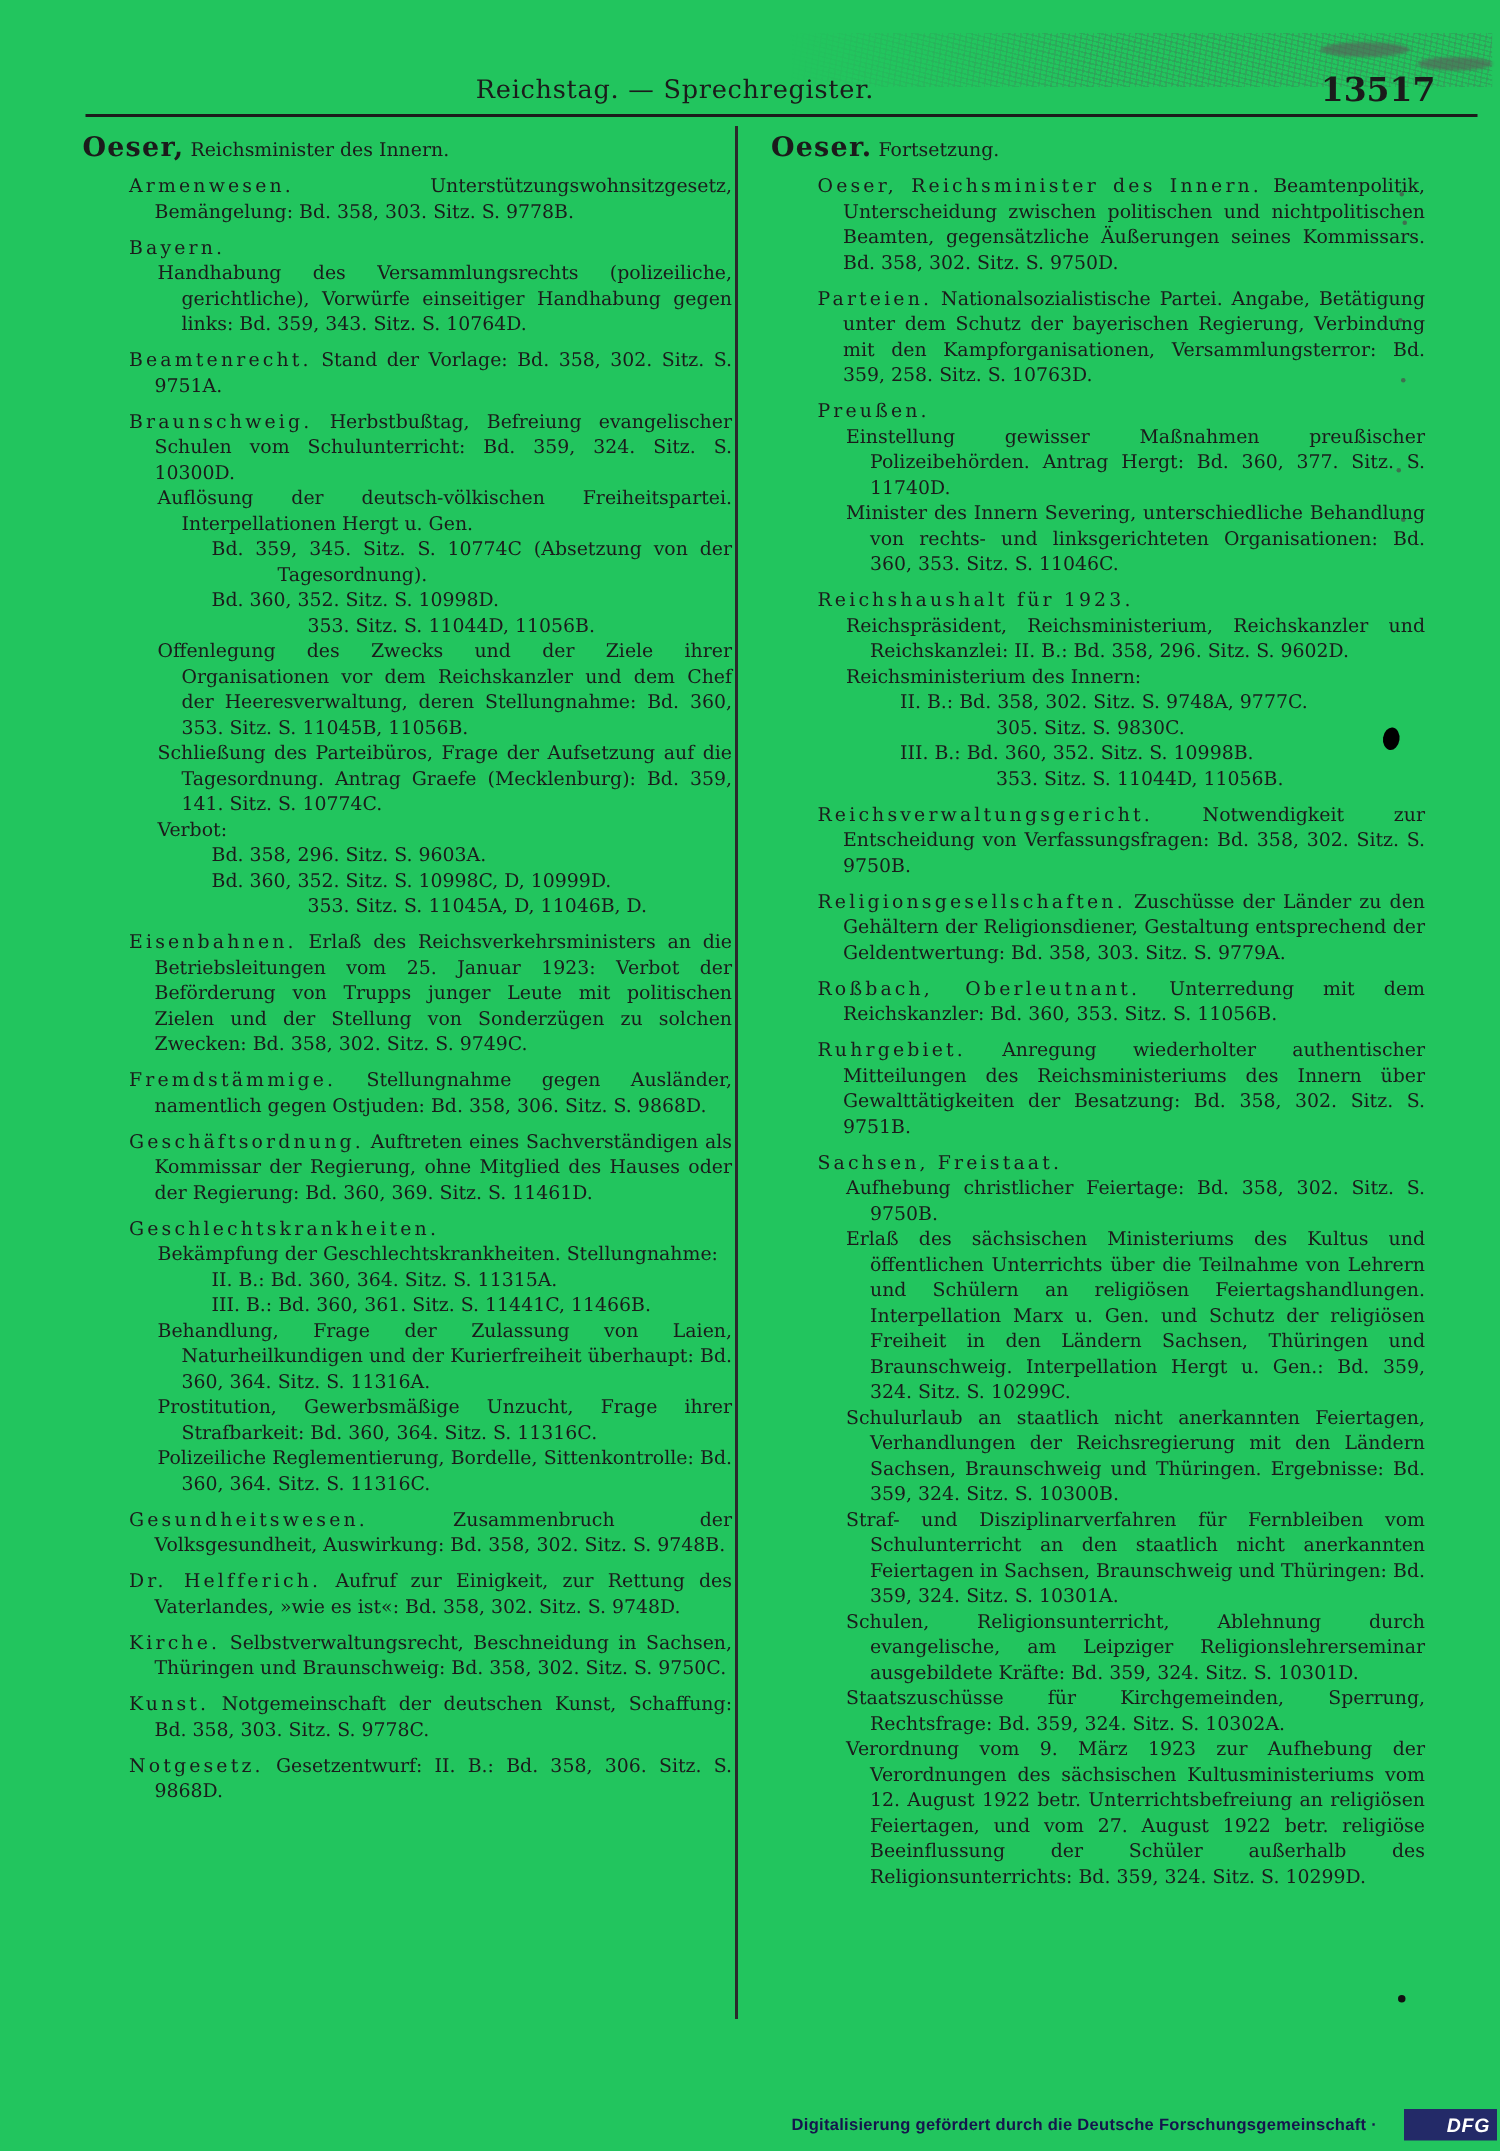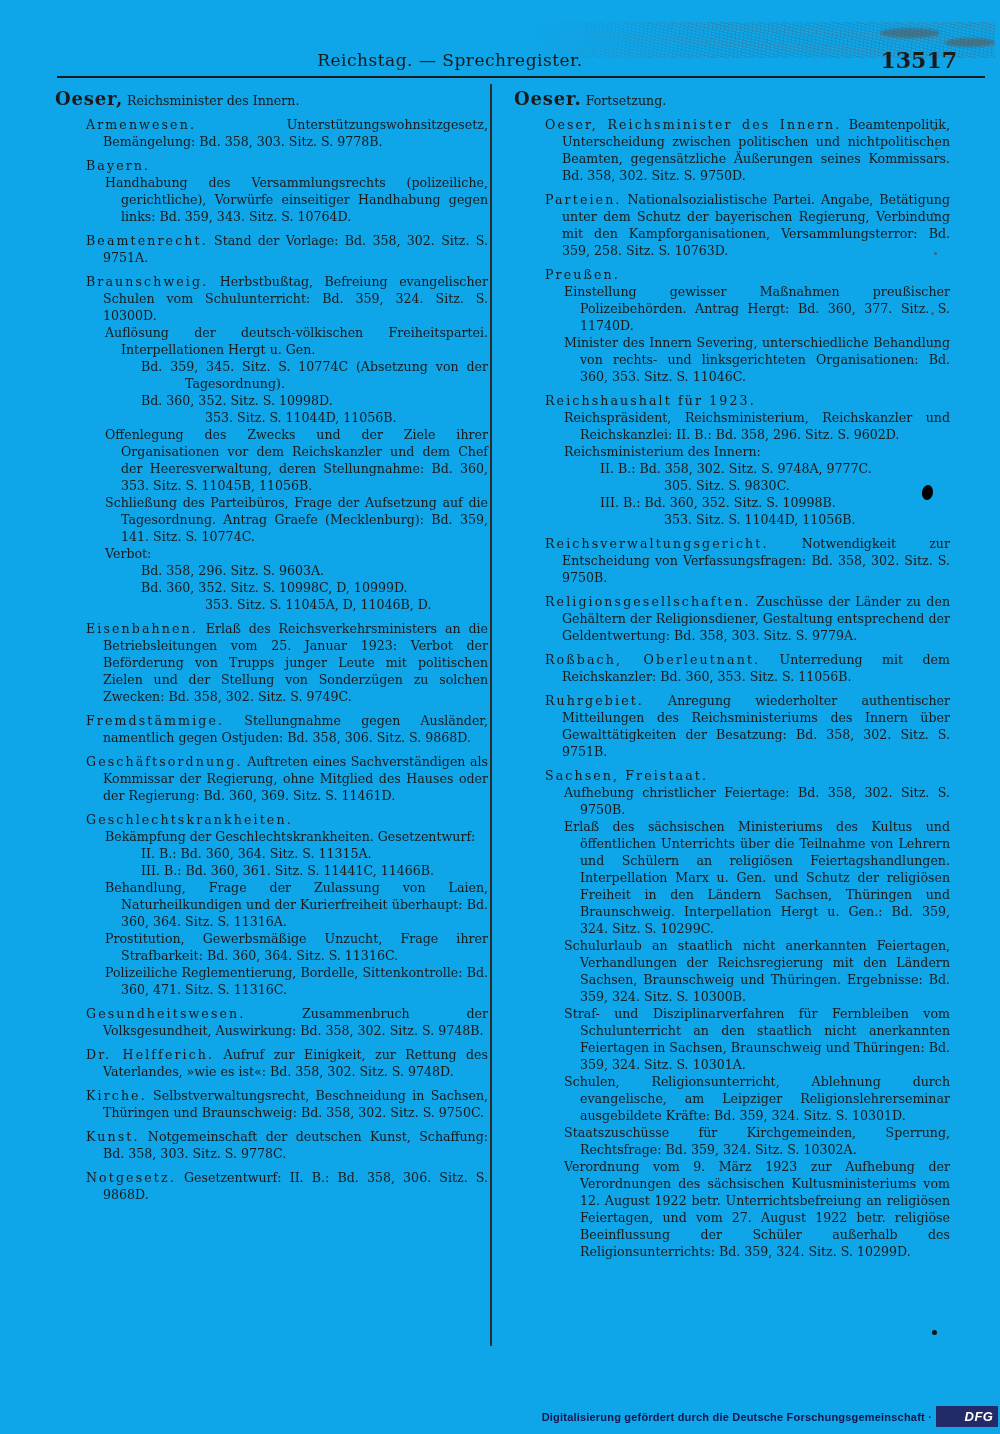--- a/index.html
+++ b/index.html
@@ -1,18 +1,18 @@
 <!DOCTYPE html>
 <html lang="de"><head>
 <meta charset="utf-8">
 <style>
   html,body { margin:0; padding:0; background:#e8e8e6; }
   .page {
     position:relative; width:1000px; height:1434px; margin:0 auto;
-    background:#0ea5e9; color:#1b1b1b; overflow:hidden;
+    background:#22c55e; color:#1b1b1b; overflow:hidden;
     font-family:"DejaVu Serif", serif;
   }
   
   .header-title {
     position:absolute; top:50px; left:290px; width:320px;
     text-align:center; font-size:17px; letter-spacing:0.5px; white-space:nowrap;
   }
   .page-number {
     position:absolute; top:47px; right:43px; font-size:22px; font-weight:bold;
   }
@@ -50,21 +50,21 @@
     position:absolute; left:922px; top:485px; width:11px; height:15px;
     background:#000; border-radius:50%; transform:rotate(8deg);
   }
   .end-dot-artifact {
     position:absolute; left:932px; top:1330px; width:5px; height:5px;
     background:#111; border-radius:50%;
   }
   .margin-speck { position:absolute; width:3px; height:3px; background:#4c4c4a; border-radius:50%; opacity:.7; }
   
   .footer {
-    position:absolute; top:1406px; right:2px; display:flex; align-items:center; gap:4px;
+    position:absolute; top:1406px; right:2px; display:flex; align-items:center; gap:18px;
     font-family:"Liberation Sans", sans-serif;
   }
   .footer-credit { font-size:11px; font-weight:bold; color:#15154d; letter-spacing:0.2px; }
   .dfg-logo {
     width:38px; height:21px; background:#232a68; color:#fff;
     display:flex; align-items:center; justify-content:center;
     font-size:13px; font-weight:bold; font-style:italic; letter-spacing:0.5px;padding-left:24px;
   }
 </style>
 </head>
@@ -95,26 +95,26 @@
       <p class="ind2"><span class="s-n">Offenlegung des Zwecks und der Ziele ihrer Organisationen vor dem Reichskanzler und dem Chef der Heeresverwaltung, deren Stellungnahme: Bd. 360, 353. Sitz. S. 11045B, 11056B.</span></p>
       <p class="ind2"><span class="s-n">Schließung des Parteibüros, Frage der Aufsetzung auf die Tagesordnung. Antrag Graefe (Mecklenburg): Bd. 359, 141. Sitz. S. 10774C.</span></p>
       <p class="ind2"><span class="s-n">Verbot:</span></p>
       <p class="ind3"><span class="s-n">Bd. 358, 296. Sitz. S. 9603A.</span></p>
       <p class="ind3"><span class="s-n">Bd. 360, 352. Sitz. S. 10998C, D, 10999D.</span></p>
       <p class="ind4"><span class="s-n">353. Sitz. S. 11045A, D, 11046B, D.</span></p>
       <p class="ind1 gap"><span class="s-sp">Eisenbahnen.</span><span class="s-n"> Erlaß des Reichsverkehrsministers an die Betriebsleitungen vom 25. Januar 1923: Verbot der Beförderung von Trupps junger Leute mit politischen Zielen und der Stellung von Sonderzügen zu solchen Zwecken: Bd. 358, 302. Sitz. S. 9749C.</span></p>
       <p class="ind1 gap"><span class="s-sp">Fremdstämmige.</span><span class="s-n"> Stellungnahme gegen Ausländer, namentlich gegen Ostjuden: Bd. 358, 306. Sitz. S. 9868D.</span></p>
       <p class="ind1 gap"><span class="s-sp">Geschäftsordnung.</span><span class="s-n"> Auftreten eines Sachverständigen als Kommissar der Regierung, ohne Mitglied des Hauses oder der Regierung: Bd. 360, 369. Sitz. S. 11461D.</span></p>
       <p class="ind1 gap"><span class="s-sp">Geschlechtskrankheiten.</span></p>
-      <p class="ind2"><span class="s-n">Bekämpfung der Geschlechtskrankheiten. Gesetzentwurf:</span></p>
+      <p class="ind2"><span class="s-n">Bekämpfung der Geschlechtskrankheiten. Stellungnahme:</span></p>
       <p class="ind3"><span class="s-n">II. B.: Bd. 360, 364. Sitz. S. 11315A.</span></p>
       <p class="ind3"><span class="s-n">III. B.: Bd. 360, 361. Sitz. S. 11441C, 11466B.</span></p>
       <p class="ind2"><span class="s-n">Behandlung, Frage der Zulassung von Laien, Naturheilkundigen und der Kurierfreiheit überhaupt: Bd. 360, 364. Sitz. S. 11316A.</span></p>
       <p class="ind2"><span class="s-n">Prostitution, Gewerbsmäßige Unzucht, Frage ihrer Strafbarkeit: Bd. 360, 364. Sitz. S. 11316C.</span></p>
-      <p class="ind2"><span class="s-n">Polizeiliche Reglementierung, Bordelle, Sittenkontrolle: Bd. 360, 471. Sitz. S. 11316C.</span></p>
+      <p class="ind2"><span class="s-n">Polizeiliche Reglementierung, Bordelle, Sittenkontrolle: Bd. 360, 364. Sitz. S. 11316C.</span></p>
       <p class="ind1 gap"><span class="s-sp">Gesundheitswesen.</span><span class="s-n"> Zusammenbruch der Volksgesundheit, Auswirkung: Bd. 358, 302. Sitz. S. 9748B.</span></p>
       <p class="ind1 gap"><span class="s-sp">Dr. Helfferich.</span><span class="s-n"> Aufruf zur Einigkeit, zur Rettung des Vaterlandes, »wie es ist«: Bd. 358, 302. Sitz. S. 9748D.</span></p>
       <p class="ind1 gap"><span class="s-sp">Kirche.</span><span class="s-n"> Selbstverwaltungsrecht, Beschneidung in Sachsen, Thüringen und Braunschweig: Bd. 358, 302. Sitz. S. 9750C.</span></p>
       <p class="ind1 gap"><span class="s-sp">Kunst.</span><span class="s-n"> Notgemeinschaft der deutschen Kunst, Schaffung: Bd. 358, 303. Sitz. S. 9778C.</span></p>
       <p class="ind1 gap"><span class="s-sp">Notgesetz.</span><span class="s-n"> Gesetzentwurf: II. B.: Bd. 358, 306. Sitz. S. 9868D.</span></p>
     </div>
   <div class="col col-right">
       <p class="ind0"><span class="s-b">Oeser.</span><span class="s-n"> Fortsetzung.</span></p>
       <p class="ind1 gap"><span class="s-sp">Oeser, Reichsminister des Innern.</span><span class="s-n"> Beamtenpolitik, Unterscheidung zwischen politischen und nichtpolitischen Beamten, gegensätzliche Äußerungen seines Kommissars. Bd. 358, 302. Sitz. S. 9750D.</span></p>
       <p class="ind1 gap"><span class="s-sp">Parteien.</span><span class="s-n"> Nationalsozialistische Partei. Angabe, Betätigung unter dem Schutz der bayerischen Regierung, Verbindung mit den Kampforganisationen, Versammlungsterror: Bd. 359, 258. Sitz. S. 10763D.</span></p>

